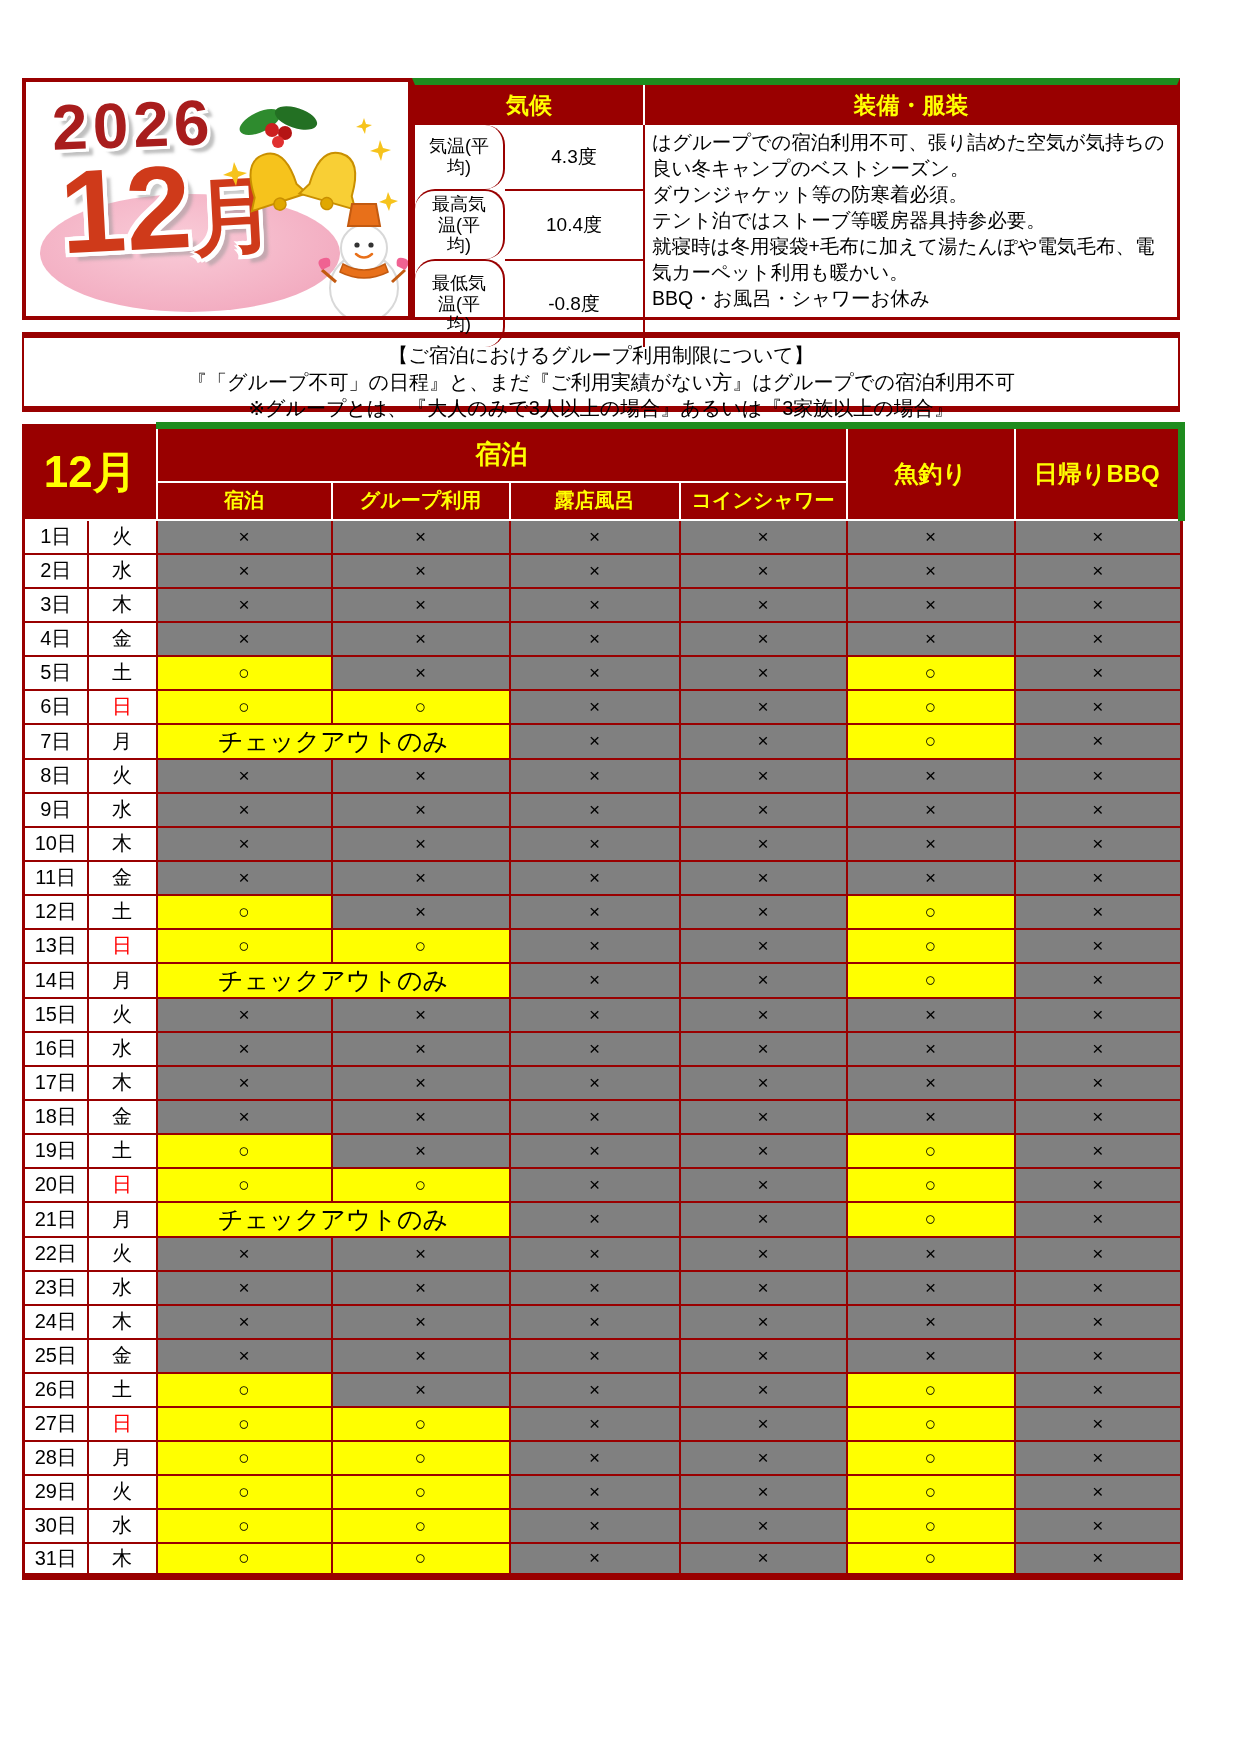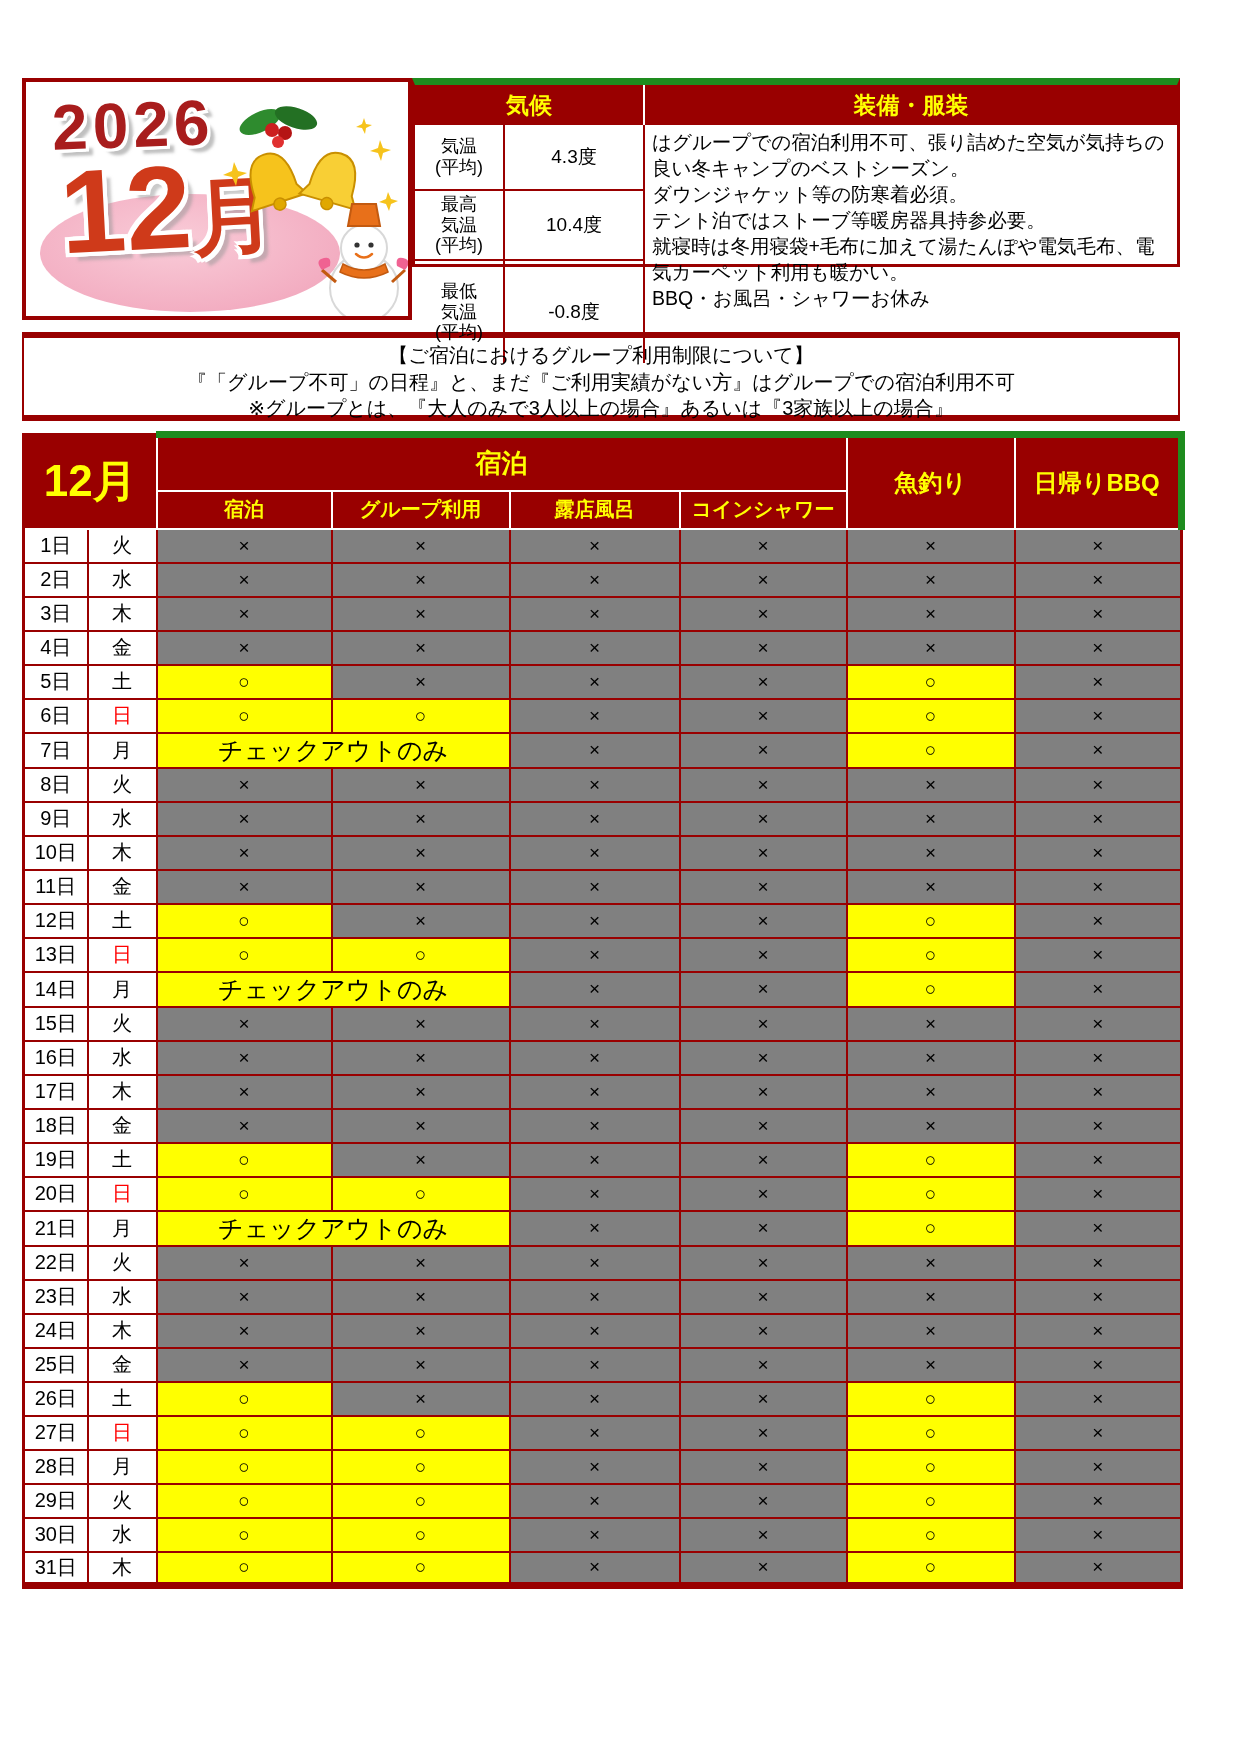--- a/index.html
+++ b/index.html
@@ -39,59 +39,59 @@
     text-shadow: -4px -4px 0 #fff, 4px -4px 0 #fff, -4px 4px 0 #fff, 4px 4px 0 #fff,
                  0 -4px 0 #fff, 0 4px 0 #fff, -4px 0 0 #fff, 4px 0 0 #fff,
                  8px 8px 3px rgba(150,150,150,.5);
     font-size: 118px; line-height: 1;
   }
   .logo-month .tsuki { font-size: 84px; }
   .logo-art { position: absolute; right: -4px; top: 18px; }
 
   
   .climate {
-    flex: 1 1 auto; height: 189px;
+    flex: 1 1 auto; height: 242px;
     border: 3px solid #990000; border-top: 7px solid #1e8c1e;
     display: grid;
     grid-template-columns: 90px 140px 1fr;
     grid-template-rows: 40px 64px 70px 1fr;
     background: #fff;
   }
   .cl-h1 {
     grid-column: 1 / 3; grid-row: 1;
     background: #990000; color: #ffff00; font-weight: bold; font-size: 23px;
     display: flex; align-items: center; justify-content: center;
     border-right: 2px solid #ffffff;
   }
   .cl-h2 {
     grid-column: 3; grid-row: 1;
     background: #990000; color: #ffff00; font-weight: bold; font-size: 23px;
     display: flex; align-items: center; justify-content: center;
   }
   .cl-label {
     grid-column: 1; font-size: 18px; text-align: center;
     display: flex; align-items: center; justify-content: center;
-    border-right: 2px solid #990000; line-height: 1.15; padding: 20px;
+    border-right: 2px solid #990000; line-height: 1.15; padding: 12px; border-radius: 20px;
   }
   .cl-value {
     grid-column: 2; font-size: 19px; text-align: left;
     display: flex; align-items: center; justify-content: center;
     border-right: 2px solid #990000;
   }
   .r2 { grid-row: 2; }
   .r3 { grid-row: 3; border-top: 2px solid #990000; }
   .r4 { grid-row: 4; border-top: 2px solid #990000; }
   .cl-text {
     grid-column: 3; grid-row: 2 / 5;
     font-size: 19.5px; line-height: 1.33; padding: 5px 6px 0 7px;
   }
 
   
   .notice {
-    margin-top: 12px; height: 89px;
+    margin-top: 12px; height: 80px;
     border: 2px solid #990000; border-top: 6px solid #990000; border-bottom: 6px solid #990000;
     text-align: center; font-size: 20px; line-height: 1.33; padding-top: 4px;
   }
 
   
   table.cal {
     margin-top: 10px; border-collapse: collapse; table-layout: fixed;
     width: 1158px;
     border: 3px solid #990000; border-bottom: 7px solid #990000;
   }

